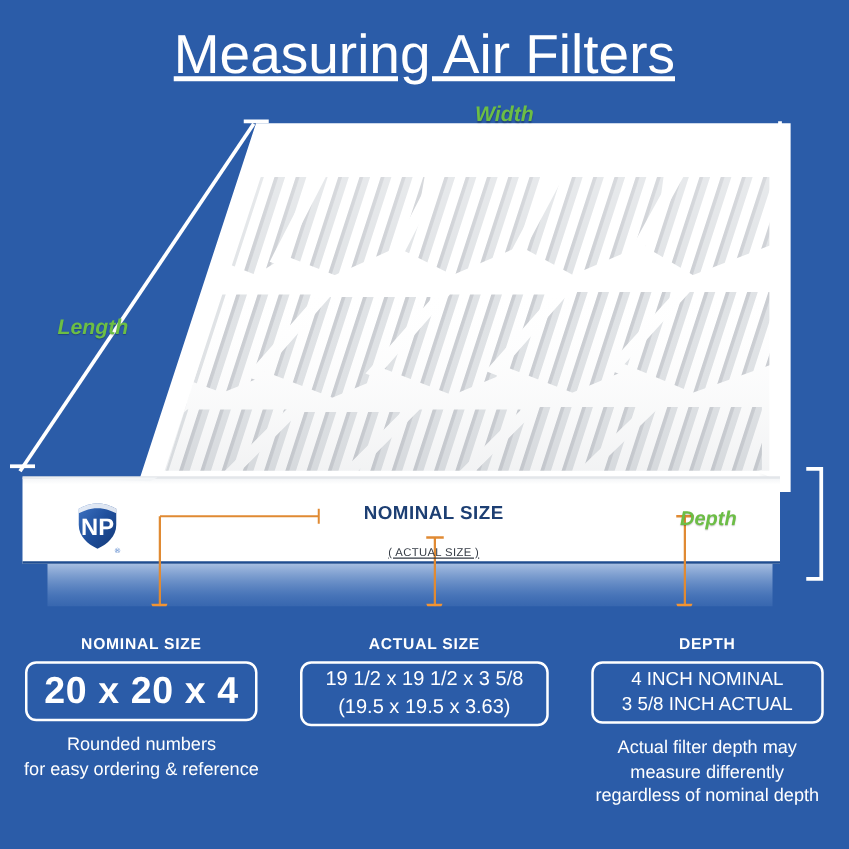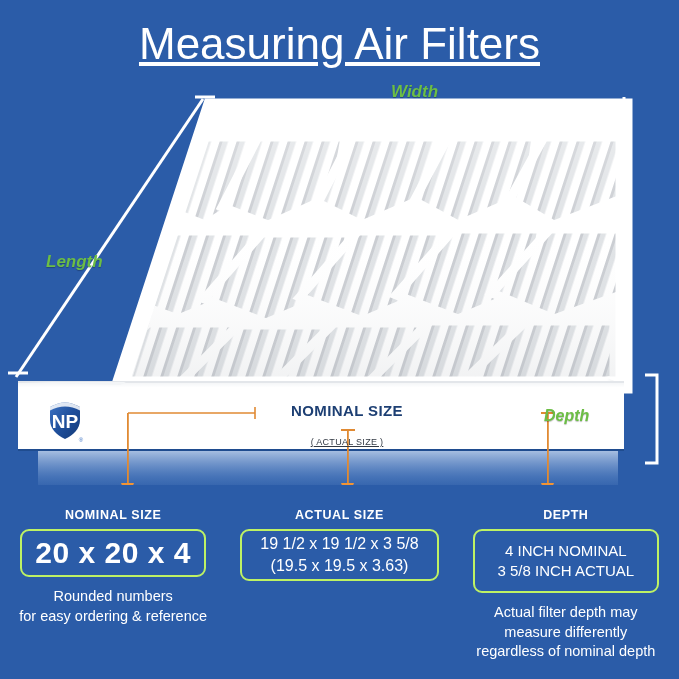--- a/index.html
+++ b/index.html
@@ -35,21 +35,21 @@
   
   .green-label {
     position: absolute;
     color: #6cbe45;
     font-style: italic;
     font-weight: bold;
     font-size: 17px;
     white-space: nowrap;
     text-shadow: 0 1px 1px rgba(0,0,0,.25);
   }
-  #label-width  { left: 391px; top: 82px; }
+  #label-width  { left: 380px; top: 82px; }
   #label-length { left: 46px;  top: 204px; margin-top: 48px; }
   #label-depth  { left: 544px; top: 407px; font-size: 16px; }
 
   
   #filter-wrap {
     position: absolute;
     left: 0; top: 85px;
     width: 679px; height: 400px;
   }
   #filter-svg { display:block; }
@@ -74,21 +74,21 @@
     font-size: 9px;
     letter-spacing: .3px;
     margin-top: 18px;
     white-space: nowrap;
     text-decoration: underline;
   }
 
   
   #np-logo {
     position: absolute;
-    left: 44px; top: 398px;
+    left: 57px; top: 398px;
     width: 42px; height: 46px;
   }
 
   
   #columns {
     position: absolute;
     left: 0; top: 508px;
     width: 679px;
     display: flex;
   }
@@ -99,21 +99,21 @@
     box-sizing: border-box;
   }
   .col-head {
     color: #ffffff;
     font-size: 12.5px;
     font-weight: bold;
     letter-spacing: .6px;
     margin-bottom: 7px;
   }
   .box {
-    border: 2px solid #bef264;
+    border: 2px solid #ffffff;
     border-radius: 9px;
     box-sizing: border-box;
     display: flex;
     flex-direction: column;
     align-items: center;
     justify-content: center;
     color: #ffffff;
   }
   #box-nominal {
     height: 48px;
@@ -129,21 +129,21 @@
     height: 52px;
     margin: 0 8px;
     text-align: center;
   }
   #box-actual .val {
     font-size: 16px;
     line-height: 1.35;
     white-space: nowrap;
   }
   #box-depth {
-    height: 64px;
+    height: 50px;
     margin: 0 14px;
   }
   #box-depth .val {
     font-size: 15px;
     line-height: 1.35;
     white-space: nowrap;
   }
   .caption {
     margin-top: 10px;
     color: #ffffff;

